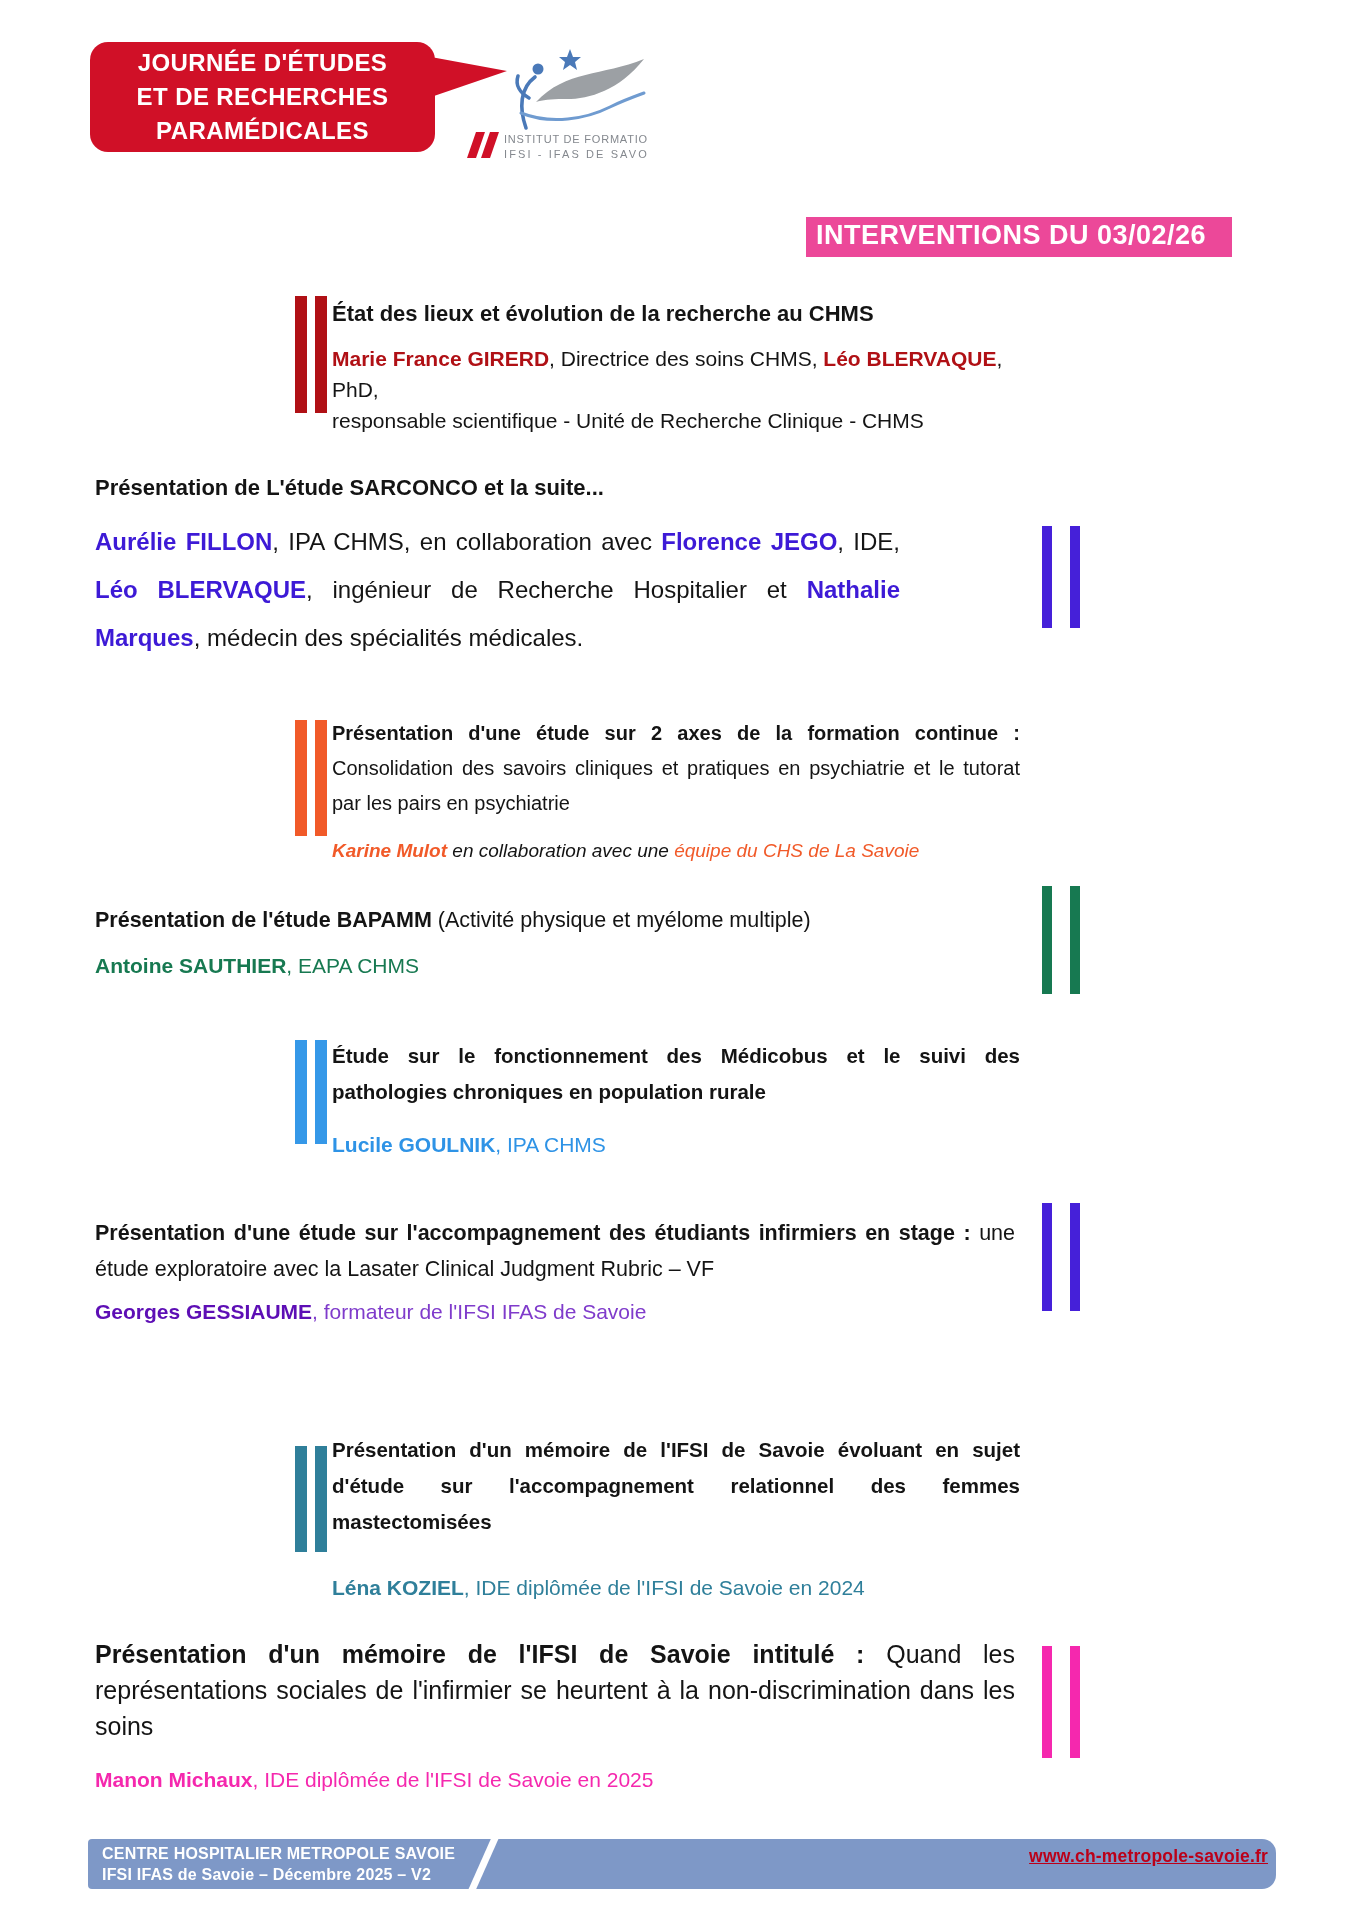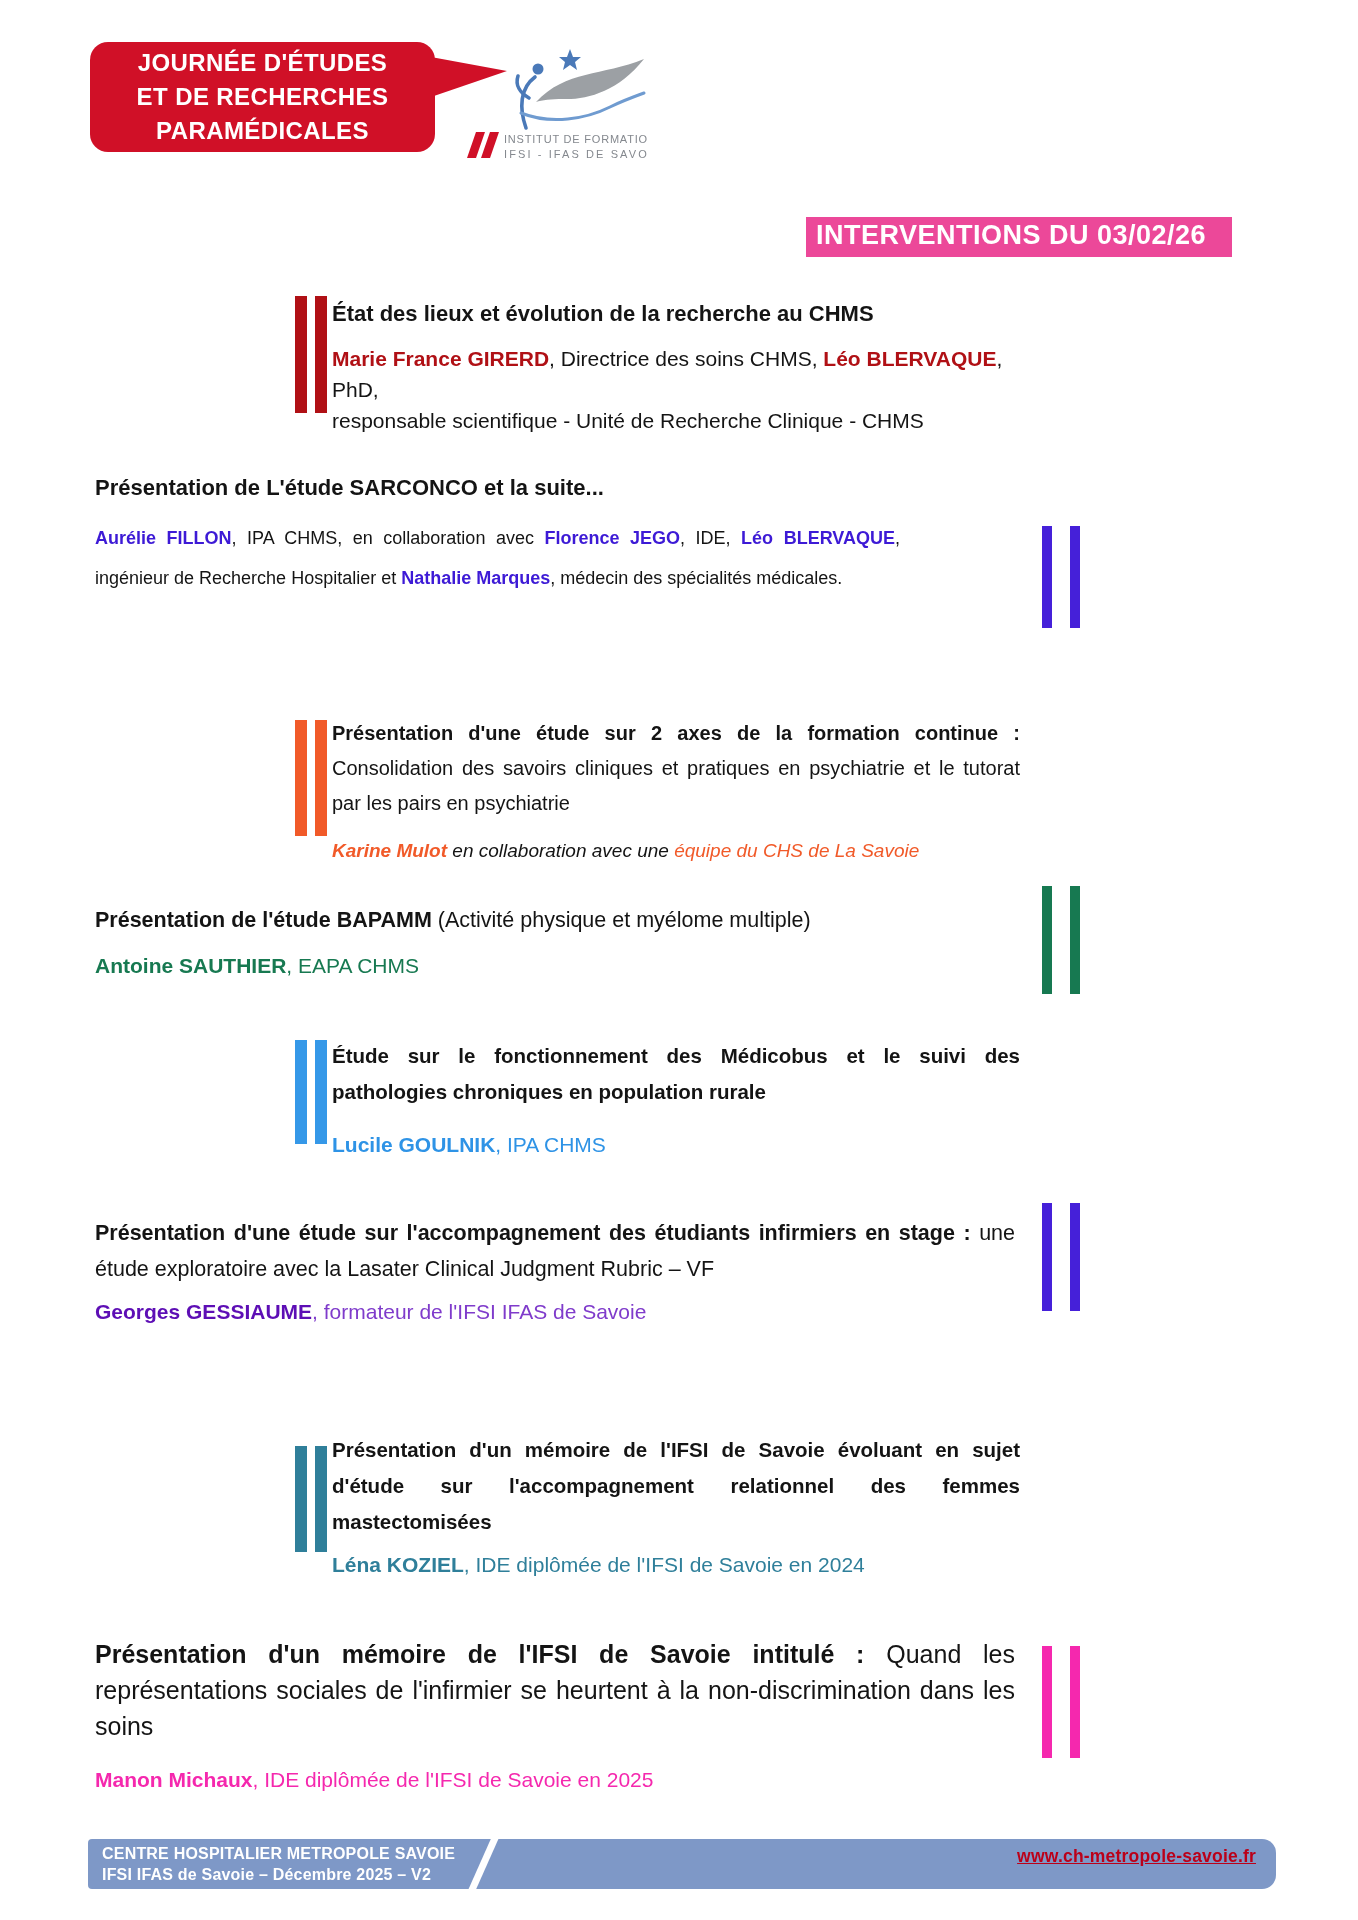--- a/index.html
+++ b/index.html
@@ -38,21 +38,21 @@
 
   
   .s1 .bars { left:295px; top:296px; height:117px; }
   .s1 .content { left:332px; top:297px; width:700px; }
   .s1 .sec-title { font-size:22px; line-height:34px; }
   
   .s2 .content { left:95px; top:470px; width:805px; }
   .s2 .bars { left:1042px; top:526px; height:102px; }
   .s2 .sec-title { font-size:22px; line-height:36px; }
   .s2 .sec-subtitle { font-size:21.5px; line-height:36px; }
-  .s2 .sec-credit { font-size:18px; line-height:40px; text-align:justify; }
+  .s2 .sec-credit { font-size:24px; line-height:48px; text-align:justify; }
   
   .s3 .bars { left:295px; top:720px; height:116px; }
   .s3 .content { left:332px; top:716px; width:688px; }
   .s3 .sec-title { font-size:20px; line-height:35px; }
   .s3 .sec-credit { font-size:19px; margin-top:14px;font-style:italic; }
   
   .s4 .content { left:95px; top:903px; width:925px; }
   .s4 .sec-title { font-size:21.5px; line-height:34px; }
   .s4 .sec-credit { margin-top:13px; }
   .s4 .bars { left:1042px; top:886px; height:108px; }
@@ -63,33 +63,33 @@
   .s5 .sec-credit { margin-top:19px; }
   
   .s6 .content { left:95px; top:1215px; width:920px; }
   .s6 .sec-title { font-size:21.5px; line-height:36px; }
   .s6 .sec-credit { margin-top:9px; }
   .s6 .bars { left:1042px; top:1203px; height:108px; }
   
   .s7 .bars { left:295px; top:1446px; height:106px; }
   .s7 .content { left:332px; top:1432px; width:688px; }
   .s7 .sec-title { font-size:20.5px; line-height:36px; }
-  .s7 .sec-credit { margin-top:9px; }
+  .s7 .sec-credit { margin-top:32px; }
   
   .s8 .content { left:95px; top:1636px; width:920px; }
   .s8 .sec-title { font-size:25px; line-height:36px; }
   .s8 .sec-credit { margin-top:20px; }
   .s8 .bars { left:1042px; top:1646px; height:112px; }
 
   
   .footer { position:absolute; left:88px; top:1839px; width:1188px; height:50px;
             border-radius:4px 14px 14px 4px; }
   .footer-text { position:absolute; left:14px; top:4px; color:#ffffff; font-weight:bold;
                  font-size:16px; line-height:21px; letter-spacing:0.2px; }
-  .footer-url { position:absolute; right:20px; top:7px; font-weight:bold; font-size:17.5px;
+  .footer-url { position:absolute; right:8px; top:7px; font-weight:bold; font-size:17.5px;
                 text-decoration:underline; cursor:pointer; letter-spacing:0.2px; }
   .footer-slash { position:absolute; left:392px; top:-6px; width:7px; height:62px;
                   background:#ffffff; transform:rotate(24deg); }
 </style>
 </head>
 <body>
 
 <div class="page">
 
   <div class="badge" style="background: rgb(208, 16, 39);">

